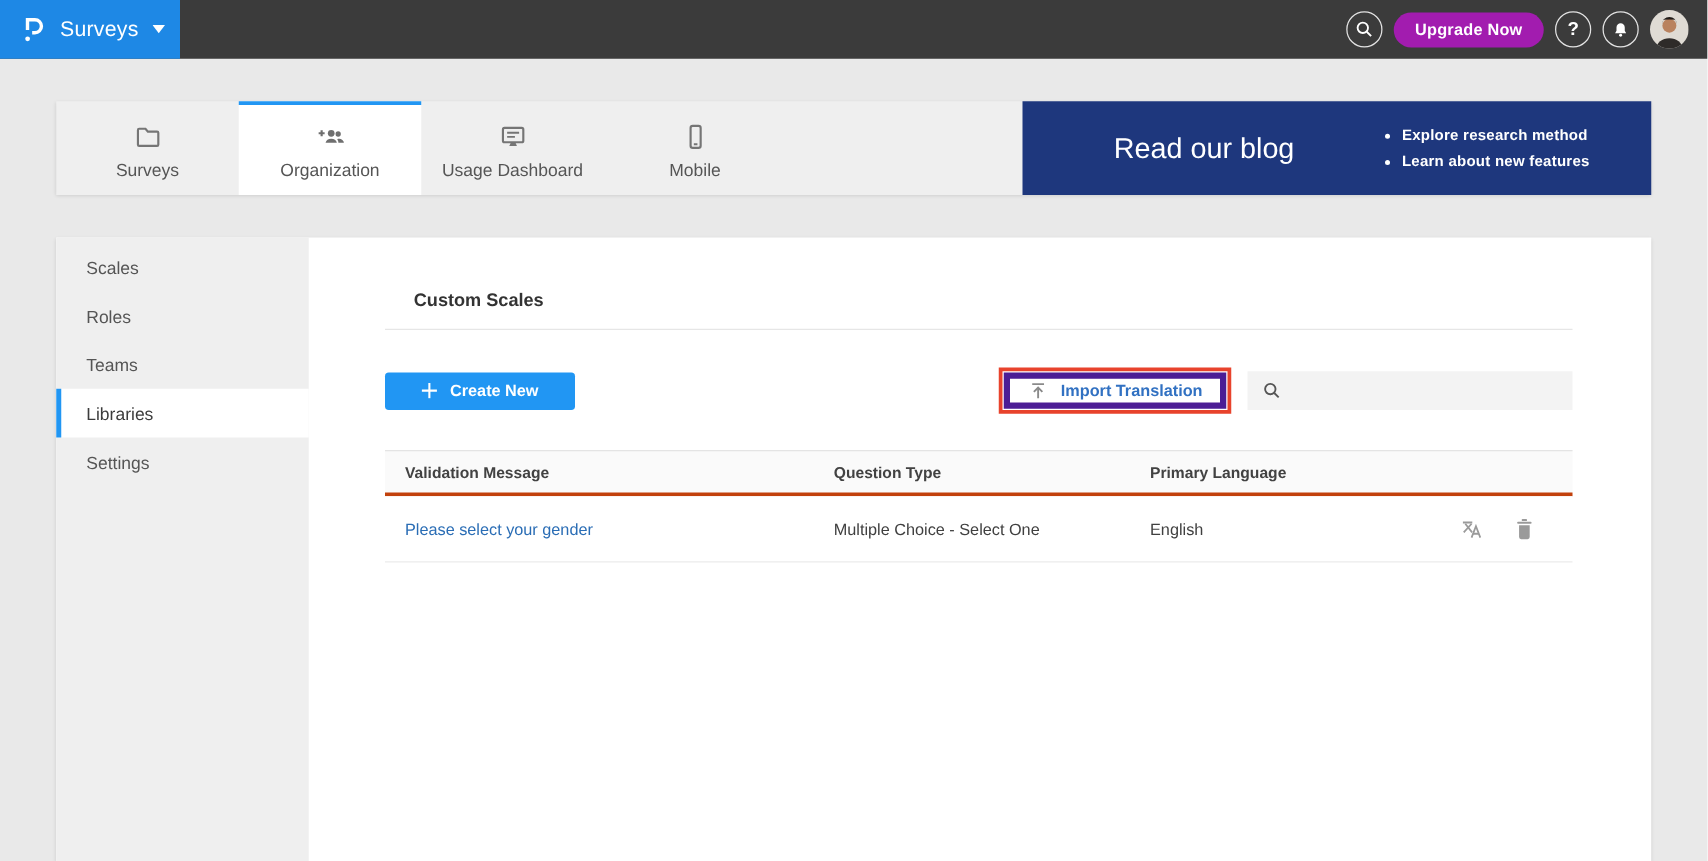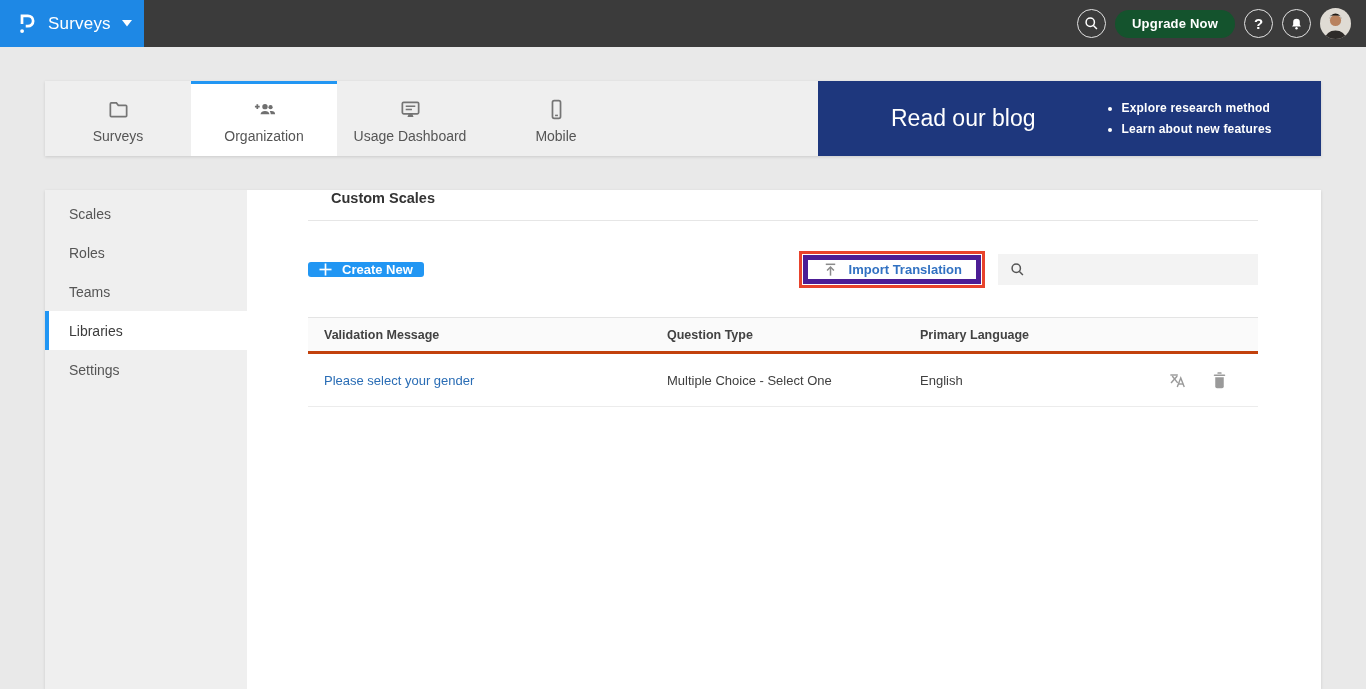--- a/index.html
+++ b/index.html
@@ -24,21 +24,21 @@
   .logo-block .product { font-size:17px; letter-spacing:.2px; }
   .topbar-right {
     margin-left:auto; display:flex; align-items:center; gap:9px; padding-right:15px;
   }
   .circle-btn {
     width:29px; height:29px; border-radius:50%; border:1.6px solid #e3e3e3;
     display:flex; align-items:center; justify-content:center; color:#fff; cursor:pointer;
     font-size:15px; font-weight:bold;
   }
   .upgrade-btn {
-    background:#14532d; color:#fff; font-size:13px; font-weight:bold;
+    background:#a21caf; color:#fff; font-size:13px; font-weight:bold;
     height:28px; padding:0 17px; border-radius:15px; border:none;
     display:flex; align-items:center; cursor:pointer; letter-spacing:.2px;
   }
   .avatar { width:31px; height:31px; border-radius:50%; overflow:hidden; cursor:pointer; }
 
   
   .nav-card {
     position:absolute; left:45px; top:81px; width:1276px; height:75px;
     background:#efefef; box-shadow:0 1px 3px rgba(0,0,0,.13); display:flex;
   }
@@ -67,34 +67,34 @@
   .sidebar { width:202px; flex:0 0 auto; background:#efefef; padding-top:4px; }
   .side-item {
     height:39px; display:flex; align-items:center; padding-left:20px;
     font-size:14px; color:#555; cursor:pointer; border-left:4px solid transparent;
   }
   .side-item.active { background:#fff; border-left-color:#2196f3; color:#3c3c3c; }
 
   .content { flex:1; padding:0 63px 0 61px; }
 
   .ctabs {
-    display:flex; border-bottom:1px solid #e6e6e6;
+    margin-top:43px; display:flex; border-bottom:1px solid #e6e6e6;
   }
   .ctab {
     font-size:14.5px; font-weight:bold; color:#333; padding:0 11px 12px;
     margin-right:15px; border-bottom:3px solid transparent; cursor:pointer;
     margin-bottom:-1px;
   }
   .ctab:first-child { margin-left:12px; }
   .ctab.active { border-bottom-color:#2b87d8; color:#222; }
 
   .toolbar { margin-top:30px; display:flex; align-items:center; height:37px; }
   .create-btn {
     background:#2196f3; color:#fff; border:none; border-radius:3px;
-    height:15px; padding:0 11px; font-size:13px; font-weight:bold;
+    height:30px; padding:0 29px; font-size:13px; font-weight:bold;
     display:flex; align-items:center; gap:10px; cursor:pointer;
     font-family:"Liberation Sans", sans-serif;
   }
   .toolbar-right { margin-left:auto; display:flex; align-items:center; gap:13px; }
   .annotation-box { border:3px solid #e8432c; padding:1px; }
   .import-btn {
     background:#fff; border:5px solid #4c1d95; height:29px; padding:0 14px;
     display:flex; align-items:center; gap:10px; cursor:pointer;
     font-size:13px; font-weight:bold; color:#3171c2;
     font-family:"Liberation Sans", sans-serif;

